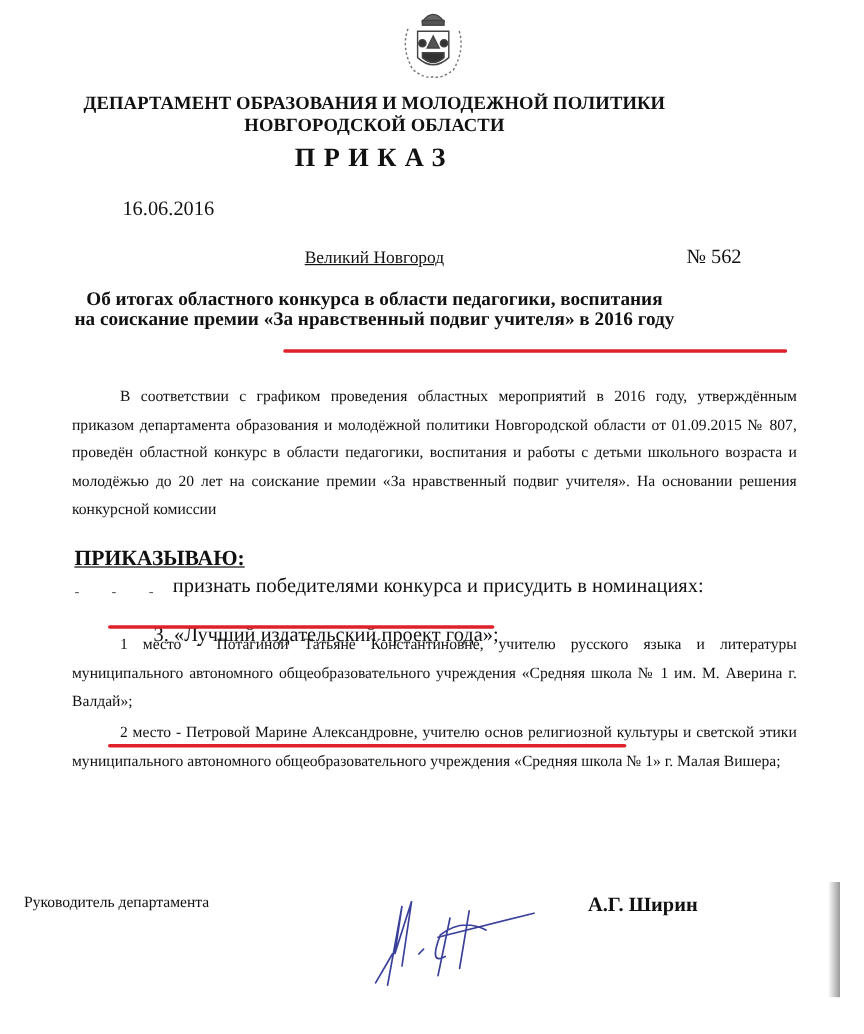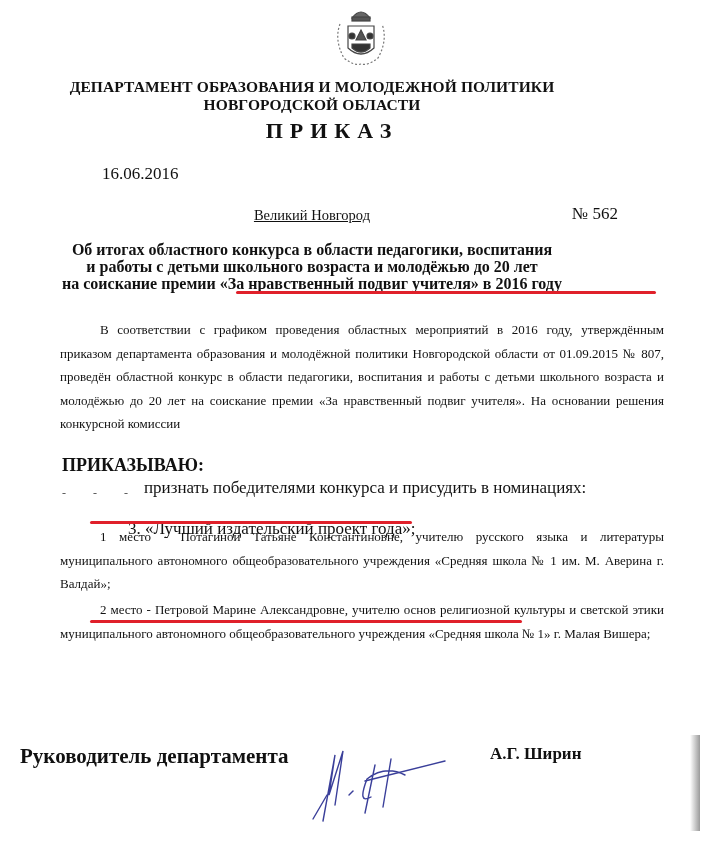--- a/index.html
+++ b/index.html
@@ -4,40 +4,40 @@
 <style>
   html, body { margin: 0; padding: 0; background: #ffffff; }
   body {
     width: 720px; height: 862px; position: relative; overflow: hidden;
     font-family: "Liberation Serif", "DejaVu Serif", serif; color: #111;
   }
   .abs { position: absolute; }
   .center { left: 0; width: 624px; text-align: center; }
   .emblem { left: 330px; top: 4px; width: 62px; height: 66px; }
   .dept { top: 78px; font-weight: bold; font-size: 15.5px; line-height: 18px; letter-spacing: 0.1px; }
-  .prikaz { top: 118px; font-weight: bold; font-size: 22px; letter-spacing: 7px; padding-left: 20px; }
+  .prikaz { top: 118px; font-weight: bold; font-size: 22px; letter-spacing: 7px; }
   .date { left: 102px; top: 164px; font-size: 17px; }
   .num { left: 572px; top: 164px; font-size: 17px; margin-top: 40px; }
   .city { top: 207px; font-size: 14.5px; text-decoration: underline; }
   .title { top: 241px; font-weight: bold; font-size: 16px; line-height: 17px; }
   .body { left: 60px; width: 604px; font-size: 13px; line-height: 23.6px; text-align: justify; }
   .p1 { top: 318px; }
   .p1 .indent { display: inline-block; width: 40px; }
-  .order { left: 62px; top: 455px; font-weight: bold; font-size: 18px; }
+  .order { left: 62px; top: 455px; font-weight: bold; font-size: 18px; text-decoration: underline; }
   .p2 { left: 102px; top: 478px; font-size: 17px; margin-left: 42px; }
   .nom { left: 102px; top: 519px; font-size: 17px; margin-left: 26px; }
   .p3 { top: 525px; }
   .p4 { top: 598px; }
   .p3 .indent, .p4 .indent { display: inline-block; width: 40px; }
   .underline { position: absolute; height: 3px; background: #e0202a; border-radius: 2px; }
   .u1 { left: 236px; top: 291px; width: 420px; }
   .u2 { left: 90px; top: 521px; width: 322px; }
   .u3 { left: 90px; top: 620px; width: 432px; }
   .dots { left: 62px; top: 486px; font-size: 12px; letter-spacing: 12px; color: #555; }
-  .sign-role { left: 20px; top: 744px; font-weight: bold; font-size: 21px; }
+  .sign-role { left: 20px; top: 744px; font-weight: normal; font-size: 13px; }
   .sign-name { left: 490px; top: 744px; font-weight: bold; font-size: 17px; }
   .signature { left: 305px; top: 735px; width: 150px; height: 90px; }
   .edge-shadow { left: 690px; top: 735px; width: 10px; height: 96px;
     background: linear-gradient(to right, rgba(255,255,255,0), rgba(120,120,120,0.75)); }
 </style>
 </head>
 <body>
 
 <svg class="abs emblem" viewBox="0 0 62 66">
   <g fill="none" stroke="#444" stroke-width="1.2">
@@ -59,21 +59,20 @@
 
 <div class="abs center prikaz">ПРИКАЗ</div>
 
 <div class="abs date">16.06.2016</div>
 <div class="abs num">№ 562</div>
 
 <div class="abs center city">Великий Новгород</div>
 
 <div class="abs center title">
   <div>Об итогах областного конкурса в области педагогики, воспитания</div>
-  <div>и работы с детьми школьного возраста и молодёжью до 20 лет</div>
   <div>на соискание премии «За нравственный подвиг учителя» в 2016 году</div>
 </div>
 <div class="underline u1"></div>
 
 <div class="abs body p1"><span class="indent"></span><span>В соответствии с графиком проведения областных мероприятий в 2016 году, утверждённым приказом департамента образования и молодёжной политики Новгородской области от 01.09.2015 № 807, проведён областной конкурс в области педагогики, воспитания и работы с детьми школьного возраста и молодёжью до 20 лет на соискание премии «За нравственный подвиг учителя». На основании решения конкурсной комиссии</span></div>
 
 <div class="abs order">ПРИКАЗЫВАЮ:</div>
 <div class="abs p2">признать победителями конкурса и присудить в номинациях:</div>
 <div class="abs dots">- - -</div>
 <div class="abs nom">3. «Лучший издательский проект года»;</div>

